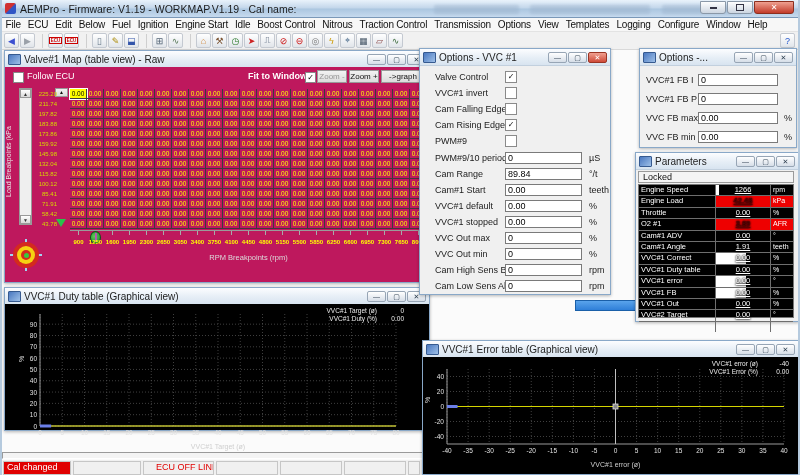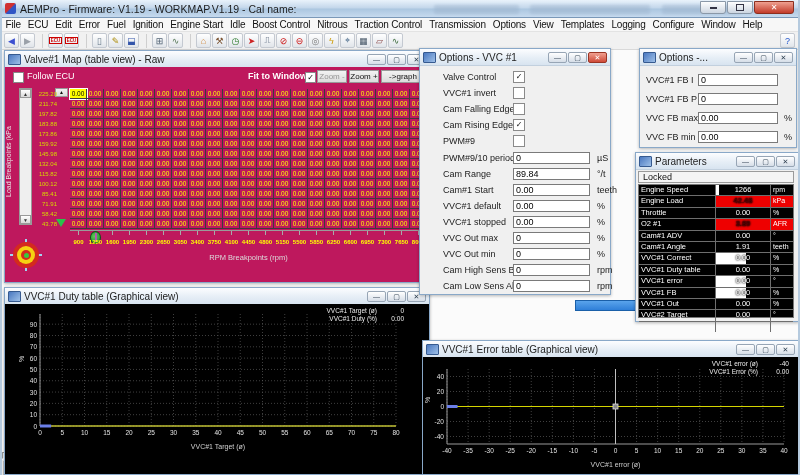--- a/index.html
+++ b/index.html
@@ -85,21 +85,21 @@
   .lockedbar{position:absolute;left:2px;top:18px;width:156px;height:12px;background:#f4f4f4;border:1px solid #9a9a9a;
              font-size:9px;line-height:11px;padding-left:4px;color:#111;box-sizing:border-box;}
   #param-rows{position:absolute;left:2px;top:31px;width:156px;height:134px;background:#000;border:1px solid #777;box-sizing:border-box;}
   .prow{display:flex;height:10.4px;border-bottom:1px solid #6e6e6e;}
   .pn{width:74px;font-size:7.5px;line-height:10px;color:#fff;padding-left:2px;border-right:1px solid #6e6e6e;white-space:nowrap;overflow:hidden;}
   .pv{width:54px;position:relative;border-right:1px solid #6e6e6e;text-align:center;font-size:7.5px;line-height:10px;color:#fff;}
   .pu{flex:1;font-size:7px;line-height:10px;color:#fff;padding-left:2px;}
   .prow.red .pv,.prow.red .pu{background:#ee0000;}
   .prow.red .pv{color:#5d0000;font-weight:bold;}
   .pbar{position:absolute;left:0;top:0;bottom:0;background:#fff;}
-  .pv span{position:relative;text-shadow:0 0 2px #000,0 0 2px #000;}
+  .pv span{position:relative;text-shadow:0 0 2px #000,0 0 2px #000;text-decoration:underline;}
   
   .chartpane{position:absolute;left:0;top:16px;right:0;bottom:0;background:#000;}
   svg text{font-family:"Liberation Sans",sans-serif;}
   .legend span{position:absolute;font-size:6.5px;color:#ececec;white-space:nowrap;}
   
   .strip{position:absolute;top:452px;height:7px;background:#f4f4f4;border:1px solid;border-color:#9a9a9a #fff #fff #9a9a9a;box-sizing:border-box;}
   .statusbar{position:absolute;left:0;top:460px;width:100%;height:15px;background:#f0f0f0;display:flex;gap:2px;padding:1px 1px 0 1px;box-sizing:border-box;justify-content:flex-end;}
   .scell{border:1px solid #c6c6c6;background:#f0f0f0;font-size:9px;line-height:11px;padding:0 3px;white-space:nowrap;overflow:hidden;box-sizing:border-box;}
   .scell.alert{background:#e00000;color:#fff;}
   .scell.warn{color:#e00000;}
@@ -124,21 +124,21 @@
           <span class="restbox"></span>
         </div>
       <div class="wb close">✕</div>
     </div>
   </div>
 
   <div class="menubar">
       <span class="mi">File</span>
       <span class="mi">ECU</span>
       <span class="mi">Edit</span>
-      <span class="mi">Error</span>
+      <span class="mi">Below</span>
       <span class="mi">Fuel</span>
       <span class="mi">Ignition</span>
       <span class="mi">Engine Start</span>
       <span class="mi">Idle</span>
       <span class="mi">Boost Control</span>
       <span class="mi">Nitrous</span>
       <span class="mi">Traction Control</span>
       <span class="mi">Transmission</span>
       <span class="mi">Options</span>
       <span class="mi">View</span>
@@ -615,21 +615,21 @@
         <div class="bhair bhv"></div>
           <div class="bhair bhh"></div>
         <div class="bz bz1"></div>
           <div class="bz bz2"></div>
           <div class="bz bz3"></div>
           <div class="bz bz4"></div>
       </div>
     </div>
   </div>
 
-  <div class="win" style="left:2px;top:287px;width:426px;height:188px;z-index:2;">
+  <div class="win" style="left:2px;top:287px;width:426px;height:144px;z-index:2;">
     <div class="wt">
       <div class="wicon"></div>
       <span>VVC#1 Duty table (Graphical view)</span>
       <div class="wbt">
         <div class="cb">—</div>
         <div class="cb">▢</div>
         <div class="cb">✕</div>
       </div>
     </div>
     <div class="chartpane">
@@ -707,21 +707,21 @@
   <div class="win" style="left:417px;top:48px;width:192px;height:247px;z-index:3;">
     <div class="wt">
       <div class="wicon"></div>
       <span>Options - VVC #1</span>
       <div class="wbt">
         <div class="cb">—</div>
         <div class="cb">▢</div>
         <div class="cb red">✕</div>
       </div>
     </div>
-    <div id="options-vvc1-rows" style="position:absolute;left:17px;top:20px;right:0;">
+    <div id="options-vvc1-rows" style="position:absolute;left:9px;top:20px;right:0;">
         <div class="orow">
           <span class="olab">Valve Control</span>
           <div class="ochk">✓</div>
         </div>
         <div class="orow">
           <span class="olab">VVC#1 invert</span>
           <div class="ochk"></div>
         </div>
         <div class="orow">
           <span class="olab">Cam Falling Edge</span>

